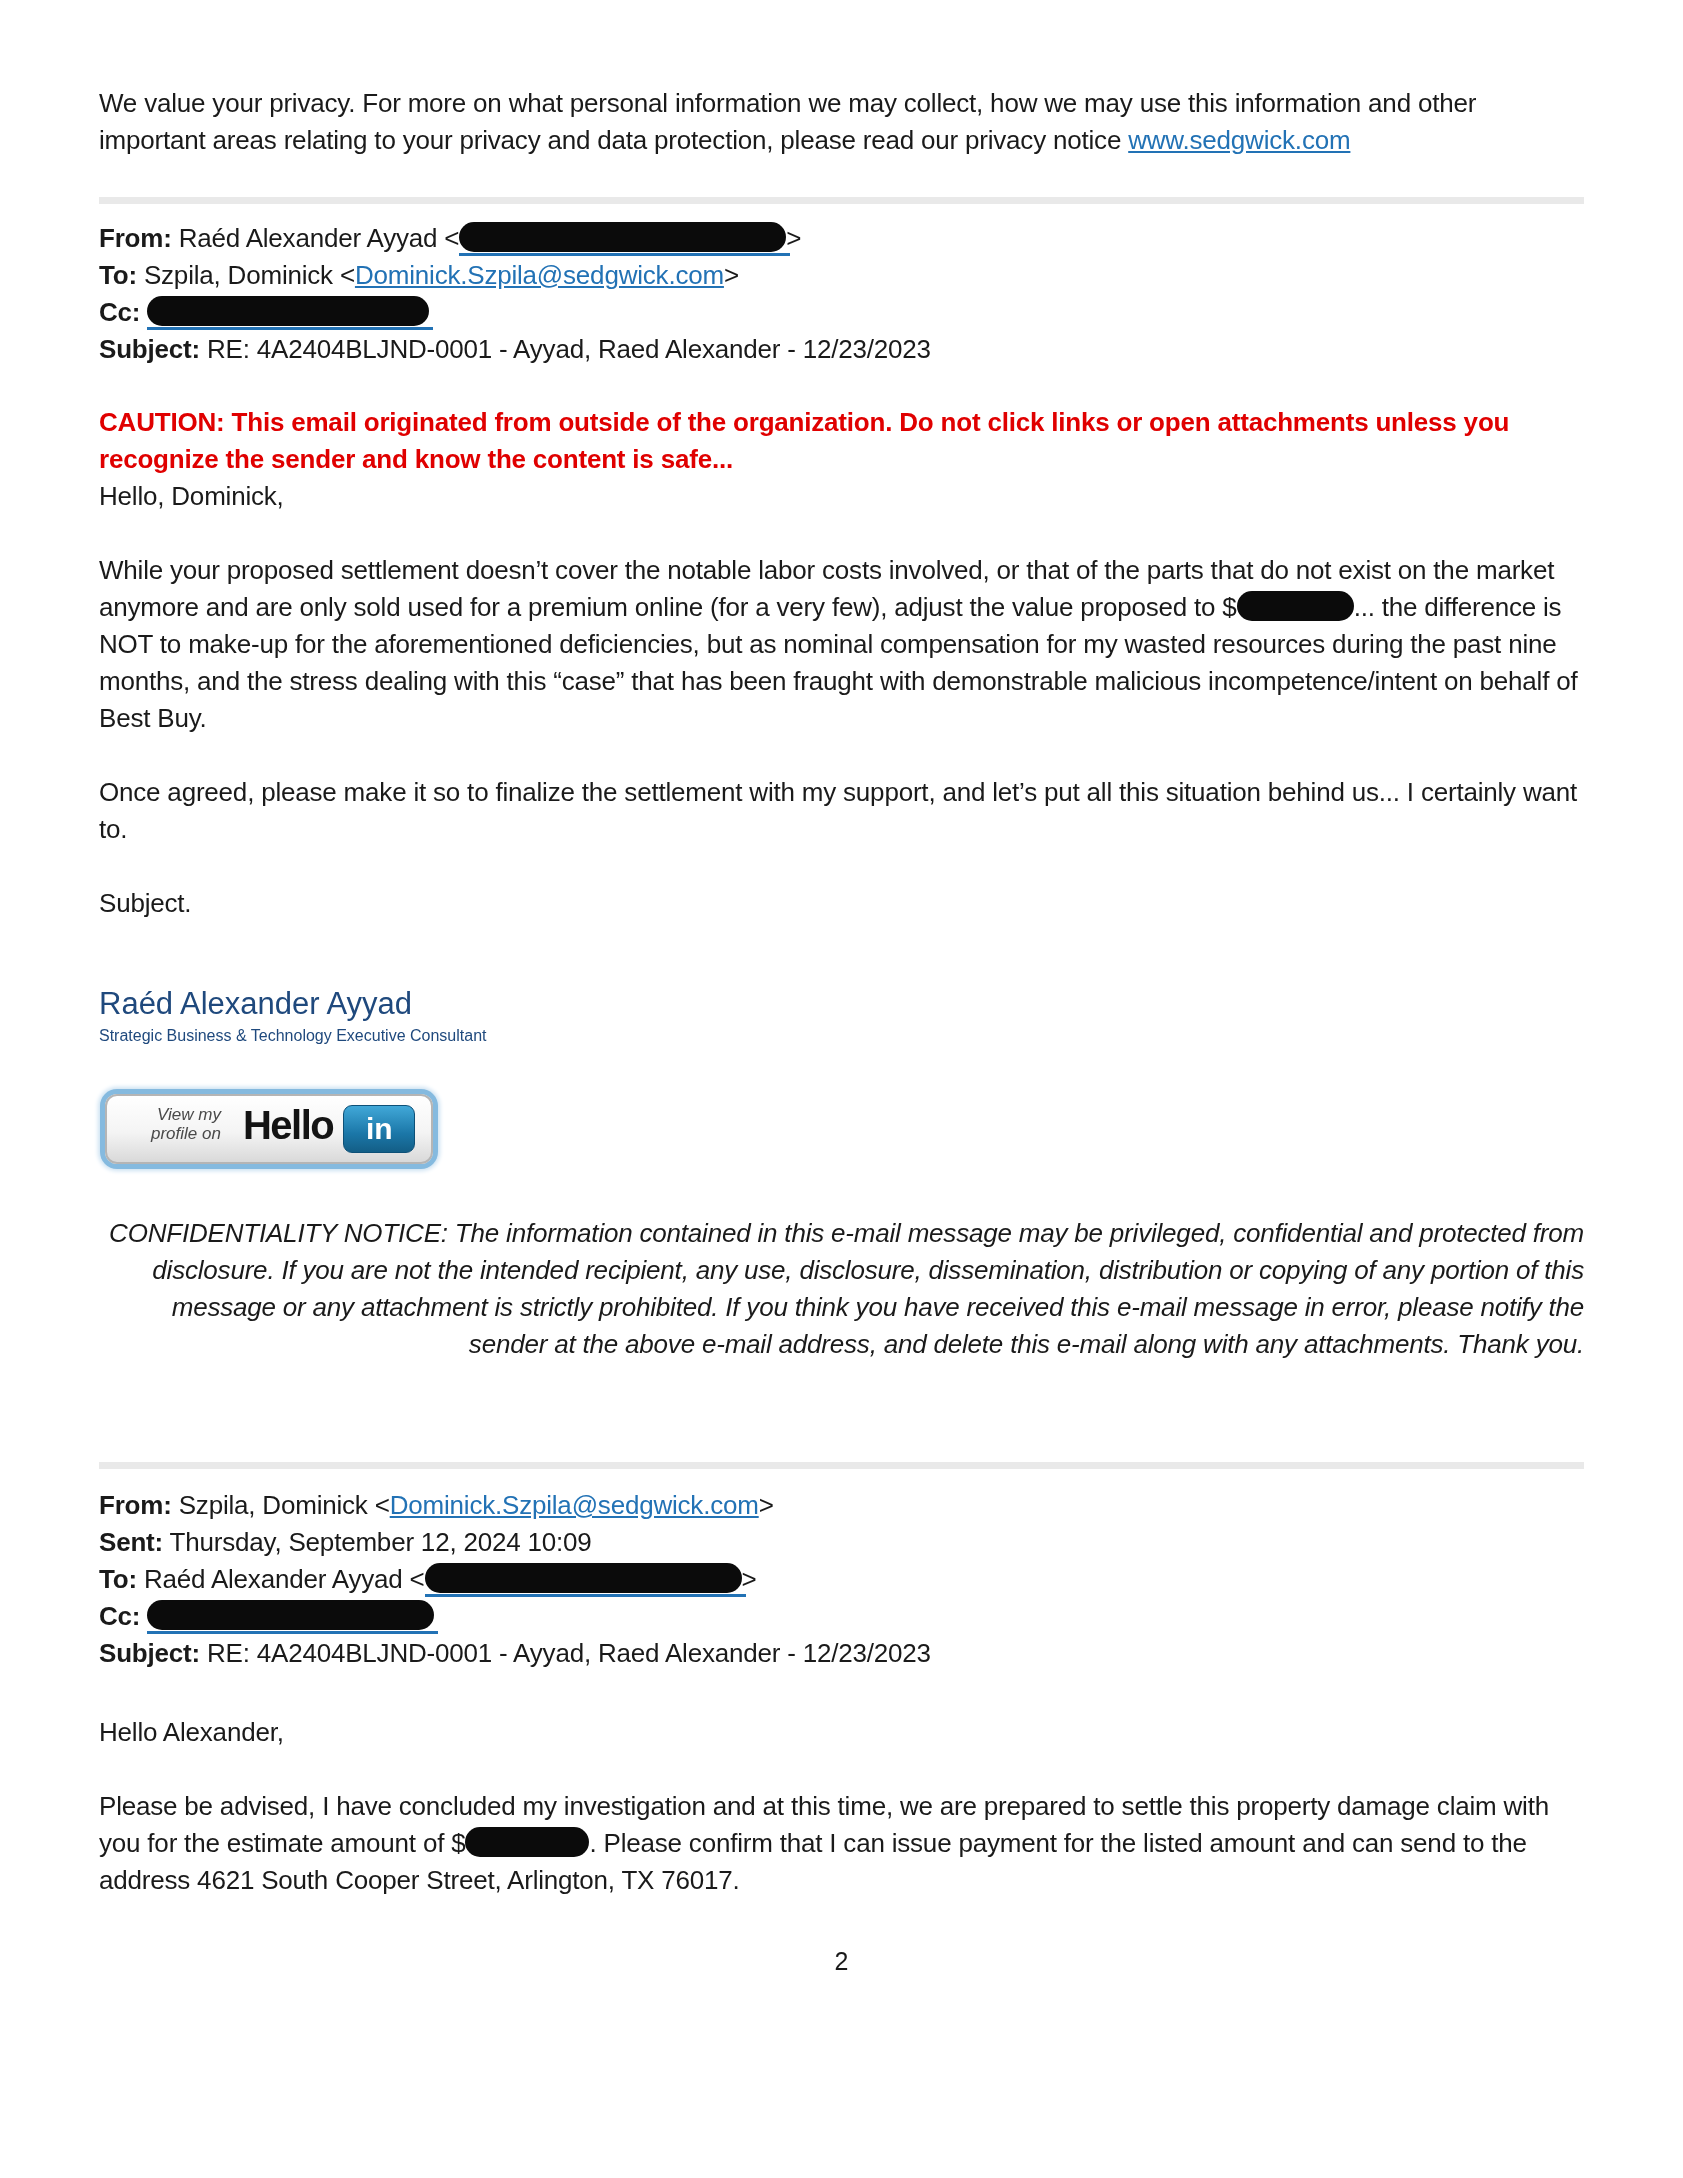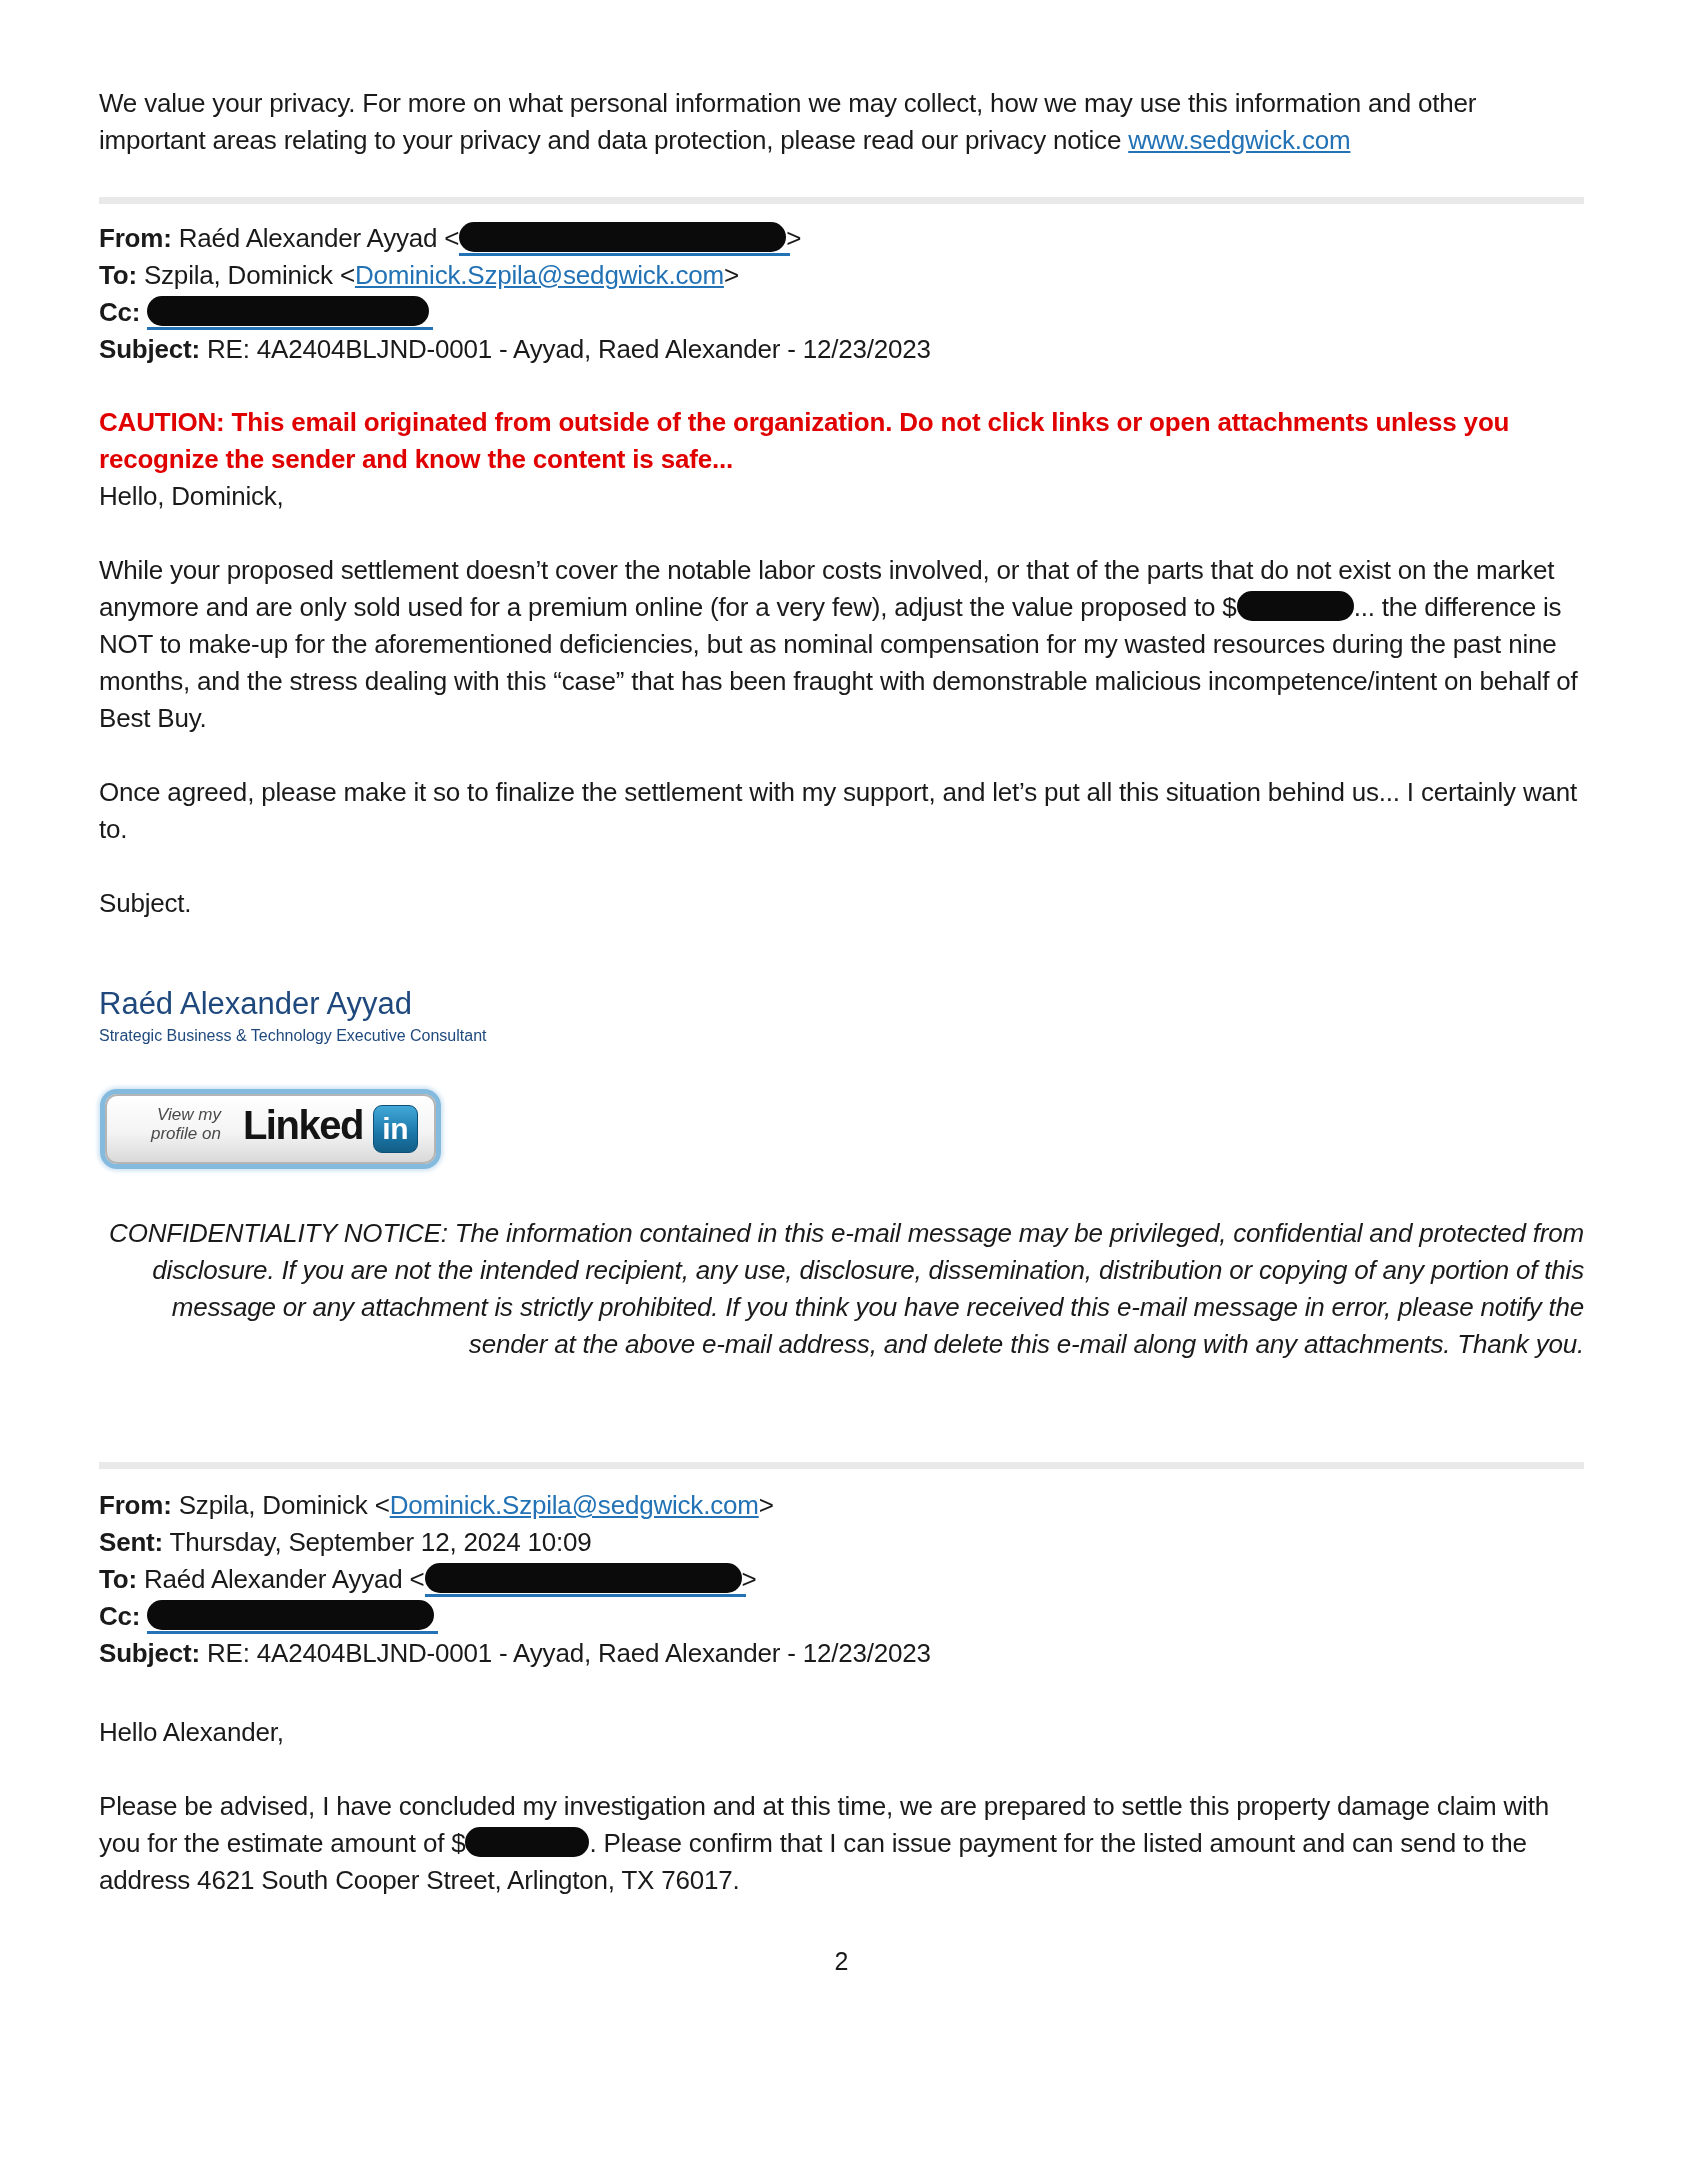--- a/index.html
+++ b/index.html
@@ -57,21 +57,21 @@
     margin-top:45px; margin-left:6px;
     padding:9px 16px 9px 44px;
     background:linear-gradient(180deg,#ffffff 0%,#f4f4f4 55%,#d9d9d9 100%);
     border:2px solid #b5b5b5; border-radius:12px;
     box-shadow:0 0 0 5px #85badf, 0 0 4px 7px #cde2f2;
     cursor:pointer; text-decoration:none;
   }
   .li-left { display:flex; flex-direction:column; align-items:flex-end; color:#4a4a4a; font-size:17px; line-height:19px; font-style:italic; margin-right:22px; letter-spacing:0; }
   .li-wordmark { font-size:40px; font-weight:700; color:#141414; letter-spacing:-1.5px; margin-right:10px; line-height:40px; }
   .li-bug {
-    width:45px; height:48px; border-radius:9px;
+    width:72px; height:48px; border-radius:9px;
     background:linear-gradient(180deg,#41a8d8 0%,#1b77a8 60%,#135e86 100%);
     border:1px solid #0d5077;
     color:#ffffff; font-weight:700; font-size:30px;
     display:flex; align-items:center; justify-content:center;
     line-height:30px;
   }
 
   .confid { margin-top:51px; font-style:italic; max-width:1515px;text-align:right; }
 
   .greet2 { margin-top:42px; }
@@ -104,21 +104,21 @@
     <p class="closing line">Subject.</p>
 
     <div class="sig-name">Raéd Alexander Ayyad</div>
     <div class="sig-title">Strategic Business &amp; Technology Executive Consultant</div>
 
     <a class="li-badge">
       <span class="li-left">
           <span>View my</span>
           <span>profile on</span>
         </span>
-      <span class="li-wordmark">Linked</span>
+      <span class="li-wordmark">Hello</span>
       <span class="li-bug">in</span>
     </a>
 
     <p class="confid line">CONFIDENTIALITY NOTICE: The information contained in this e-mail message may be privileged, confidential and protected from disclosure. If you are not the intended recipient, any use, disclosure, dissemination, distribution or copying of any portion of this message or any attachment is strictly prohibited. If you think you have received this e-mail message in error, please notify the sender at the above e-mail address, and delete this e-mail along with any attachments. Thank you.</p>
 
     <div class="divider2"></div>
 
     <div class="hdr2">
       <div class="hline"><b>From:</b><span> Szpila, Dominick </span><span>&lt;</span><span class="lnk">Dominick.Szpila@sedgwick.com</span><span>&gt;</span></div>
       <div class="hline"><b>Sent:</b><span> Thursday, September 12, 2024 10:09</span></div>

